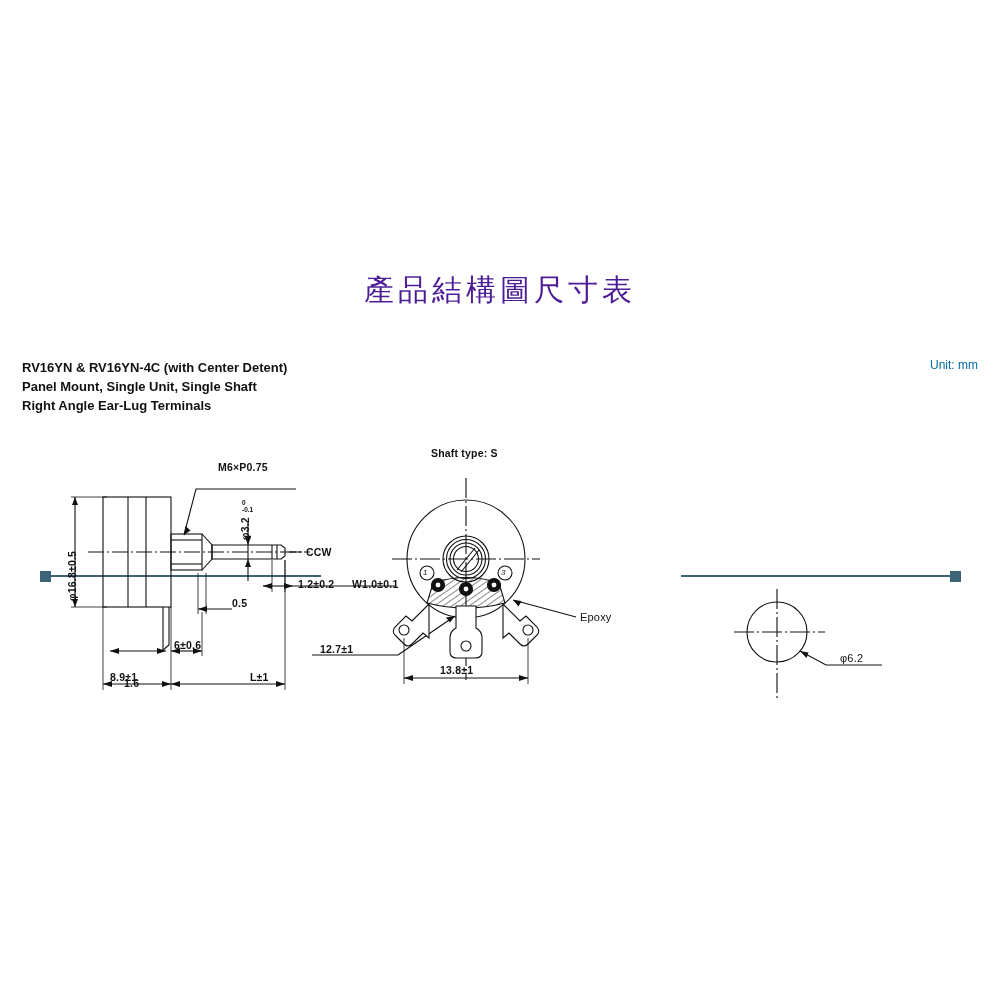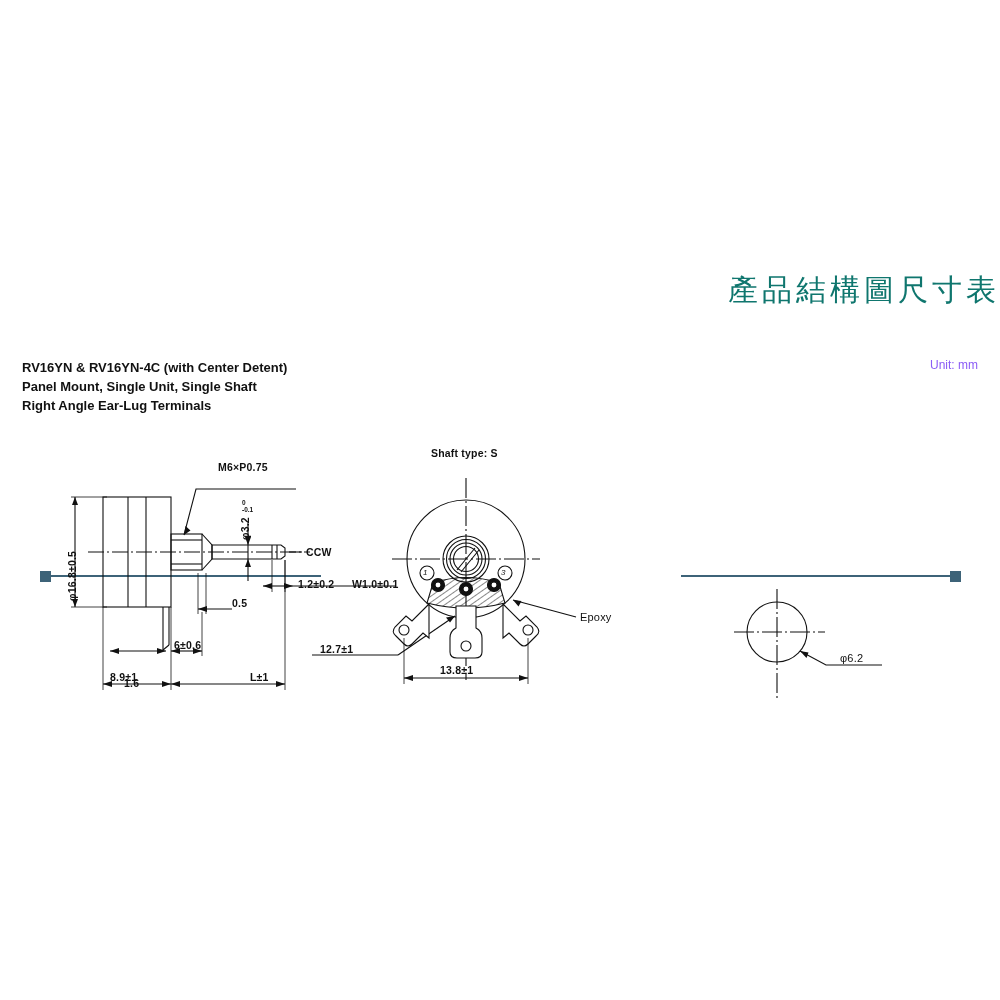--- a/index.html
+++ b/index.html
@@ -10,37 +10,37 @@
     color:#111;
     position:relative;
     overflow:hidden;
   }
   #page{position:relative;width:1000px;height:1000px;}
 
   
   .sec-header{position:absolute;left:0;top:272px;width:1000px;height:56px;}
   .sec-title{
     position:absolute;left:0;top:270px;width:1000px;
-    text-align:right;
+    text-align:center;
     font-size:30px;letter-spacing:4px;
-    color:#0f766e;
+    color:#4c1d95;
     font-family:"DejaVu Sans", sans-serif;
     white-space:nowrap;
   }
   .rule{position:absolute;height:2px;background:#3d6378;top:303px;}
   .rule.left{left:46px;width:275px;}
   .rule.right{left:681px;width:275px;}
   .cap{position:absolute;width:11px;height:11px;background:#3d6378;top:299px;}
   .cap.l{left:40px;}
   .cap.r{left:950px;}
 
   
   .titleblock{position:absolute;left:22px;top:358px;width:620px;}
   .tb-line{font-weight:bold;font-size:13px;line-height:19px;color:#111;white-space:nowrap;}
-  .unit{position:absolute;right:22px;top:358px;font-size:12px;color:#8b5cf6;}
+  .unit{position:absolute;right:22px;top:358px;font-size:12px;color:#0369a1;}
 
   
   #draw{position:absolute;left:0;top:0;width:1000px;height:1000px;}
 
   .lbl{
     position:absolute;
     font-family:"Liberation Sans", sans-serif;
     font-size:10.5px;
     color:#111;
     white-space:nowrap;

